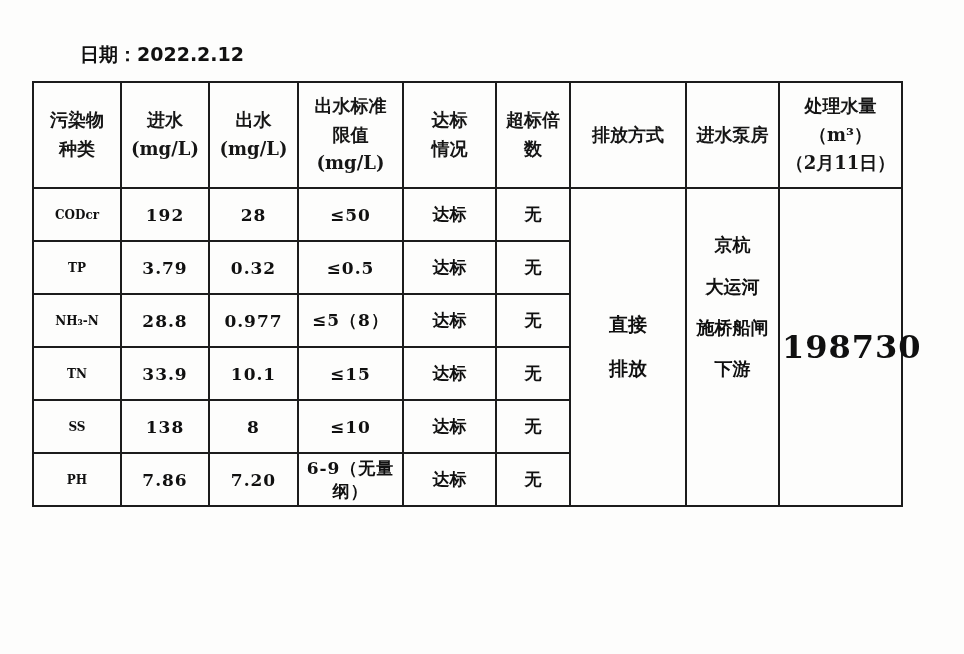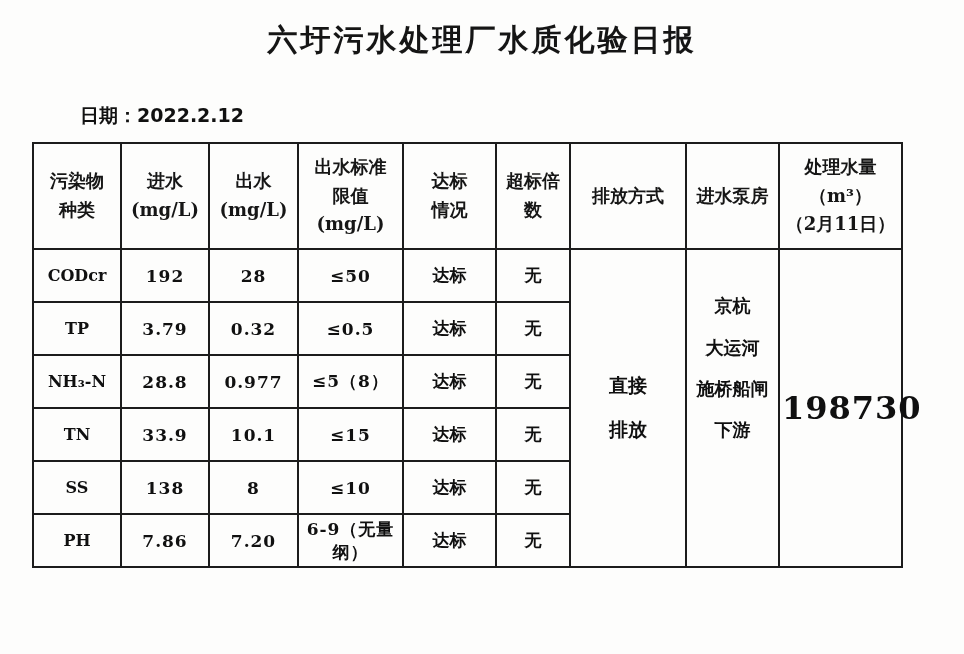--- a/index.html
+++ b/index.html
@@ -43,21 +43,21 @@
     text-align: center;
     vertical-align: middle;
     font-weight: bold;
     white-space: pre-line;
     padding: 0 2px;
   }
   tr.header-row { height: 106px; }
   tr.data-row   { height: 53px; }
   th { font-size: 18px; line-height: 1.6; color: #161616; }
   td { font-size: 17px; color: #101010; }
-  td.pollutant { font-size: 16px; }
+  td.pollutant { font-size: 12px; }
   td.num { letter-spacing: 1px; border-radius: 7px; }
 
   td.method-cell  { line-height: 2.3; font-size: 19px; }
   td.dest-cell    { font-size: 18px; padding-bottom: 0; }
   td.dest-cell .shift-up { position: relative; top: -40px; line-height: 2.3; }
   td.volume-cell {
     font-size: 32px;
     font-weight: normal;
     letter-spacing: 1px;
     font-family: "DejaVu Serif", "Liberation Serif", serif;
@@ -68,21 +68,20 @@
     font-size: 18px;
     font-weight: bold;
     color: #141414;
   }
 </style>
 </head>
 <body>
 
 <div class="page">
 
-  <h1 class="report-title">六圩污水处理厂水质化验日报</h1>
 
   <div class="meta-row">
     <span class="meta-date">日期：2022.2.12</span>
   </div>
 
   <table class="report">
     <colgroup>
       <col style="width:88px">
         <col style="width:88px">
         <col style="width:89px">

